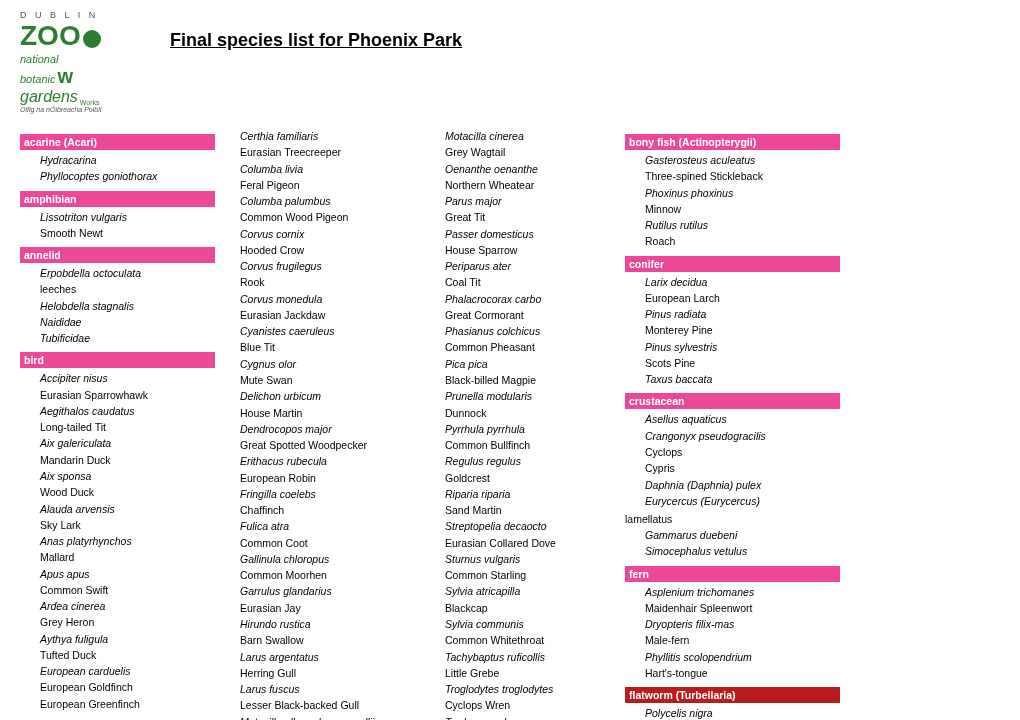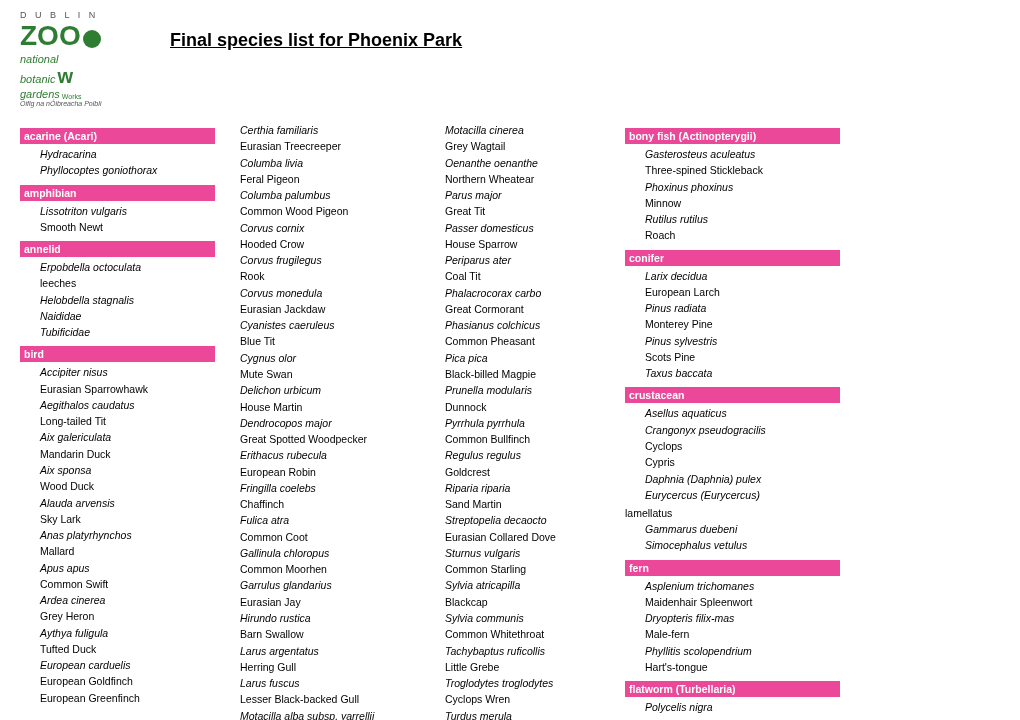--- a/index.html
+++ b/index.html
@@ -70,21 +70,21 @@
     .category-header {
       background: #ec4899;
       color: #fff;
       padding: 2px 4px;
       font-size: 10.5px;
       font-weight: bold;
       margin-bottom: 2px;
       margin-top: 6px;
     }
     .category-header.orange {
-      background: #ec4899;
+      background: #b91c1c;
     }
     .species-item {
       padding-left: 20px;
       line-height: 1.55;
       font-size: 10.5px;
     }
     .species-item.italic {
       font-style: italic;
     }
     .nbg-line {
@@ -104,21 +104,21 @@
       <div class="zoo-circle"></div>
     </div>
     <div class="nbg-line">
       <span class="green-text" style="font-size:11px; font-style:italic;">national</span>
     </div>
     <div class="nbg-line">
       <span class="green-text" style="font-size:11px;">botanic</span>
       <span style="font-size:20px; font-weight:bold; color:#2e7d32; margin-left:2px;">w</span>
     </div>
     <div class="nbg-line">
-      <span class="green-text" style="font-size:11px;">gardens</span>
+      <span class="green-text" style="font-size:16px;">gardens</span>
       <span style="font-size:7px; color:#2e7d32; margin-left:2px; align-self:flex-end;">Works</span>
     </div>
     <div class="office-text">Oifig na nÓibreacha Poiblí</div>
   </div>
   <div class="page-title">Final species list for Phoenix Park</div>
 </div>
 
 <div class="content">
 
   <div class="column" style="max-width:200px;">

